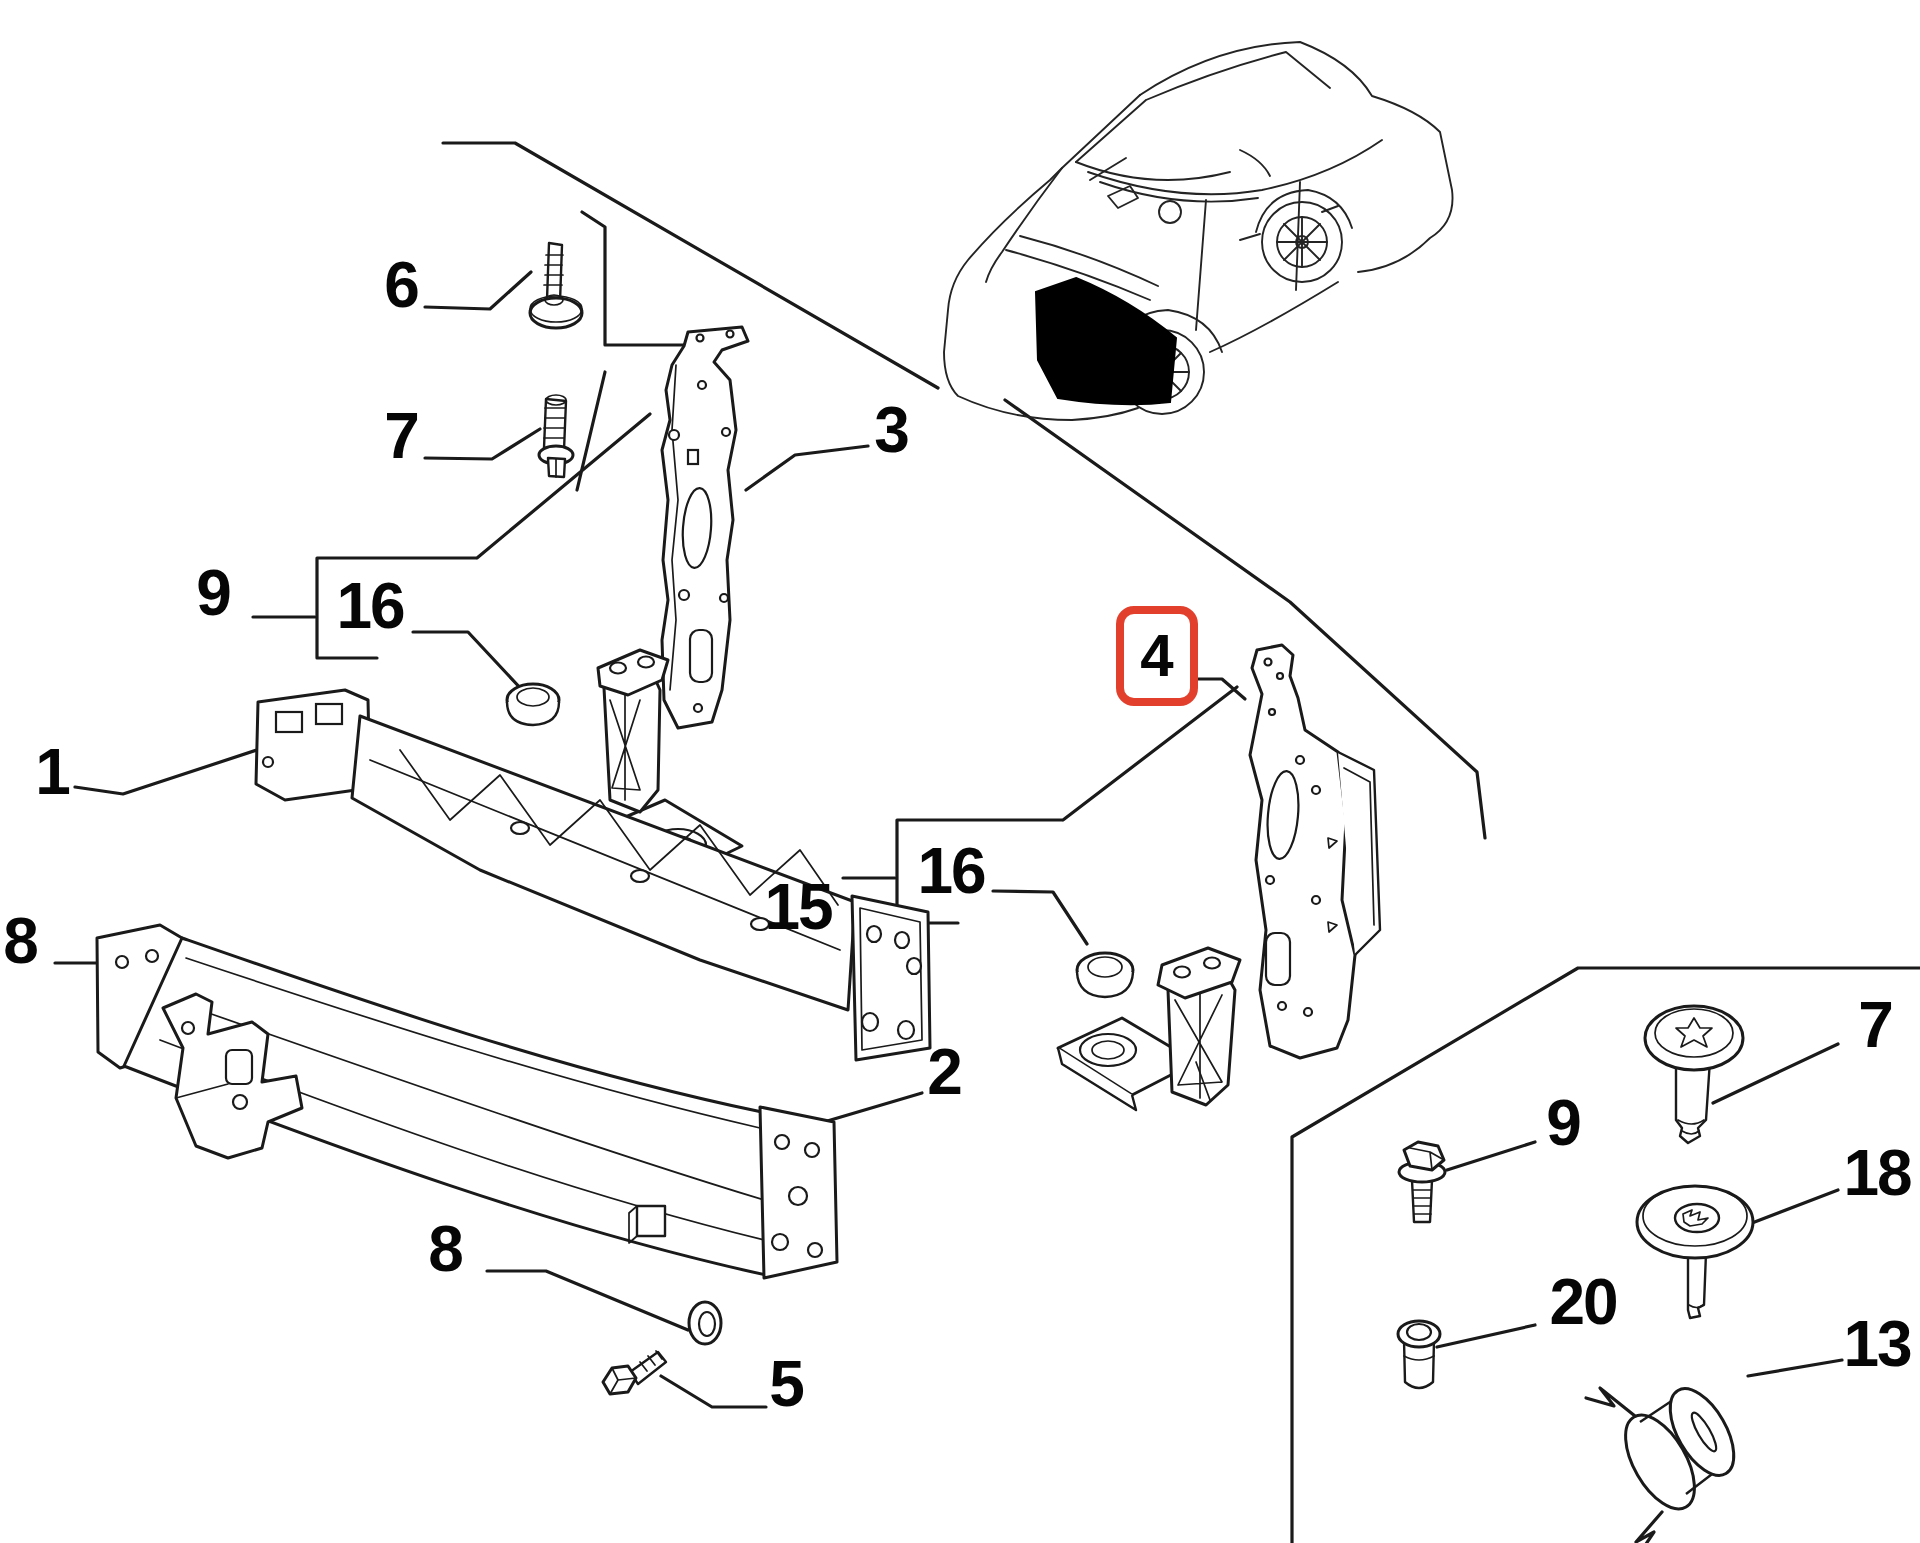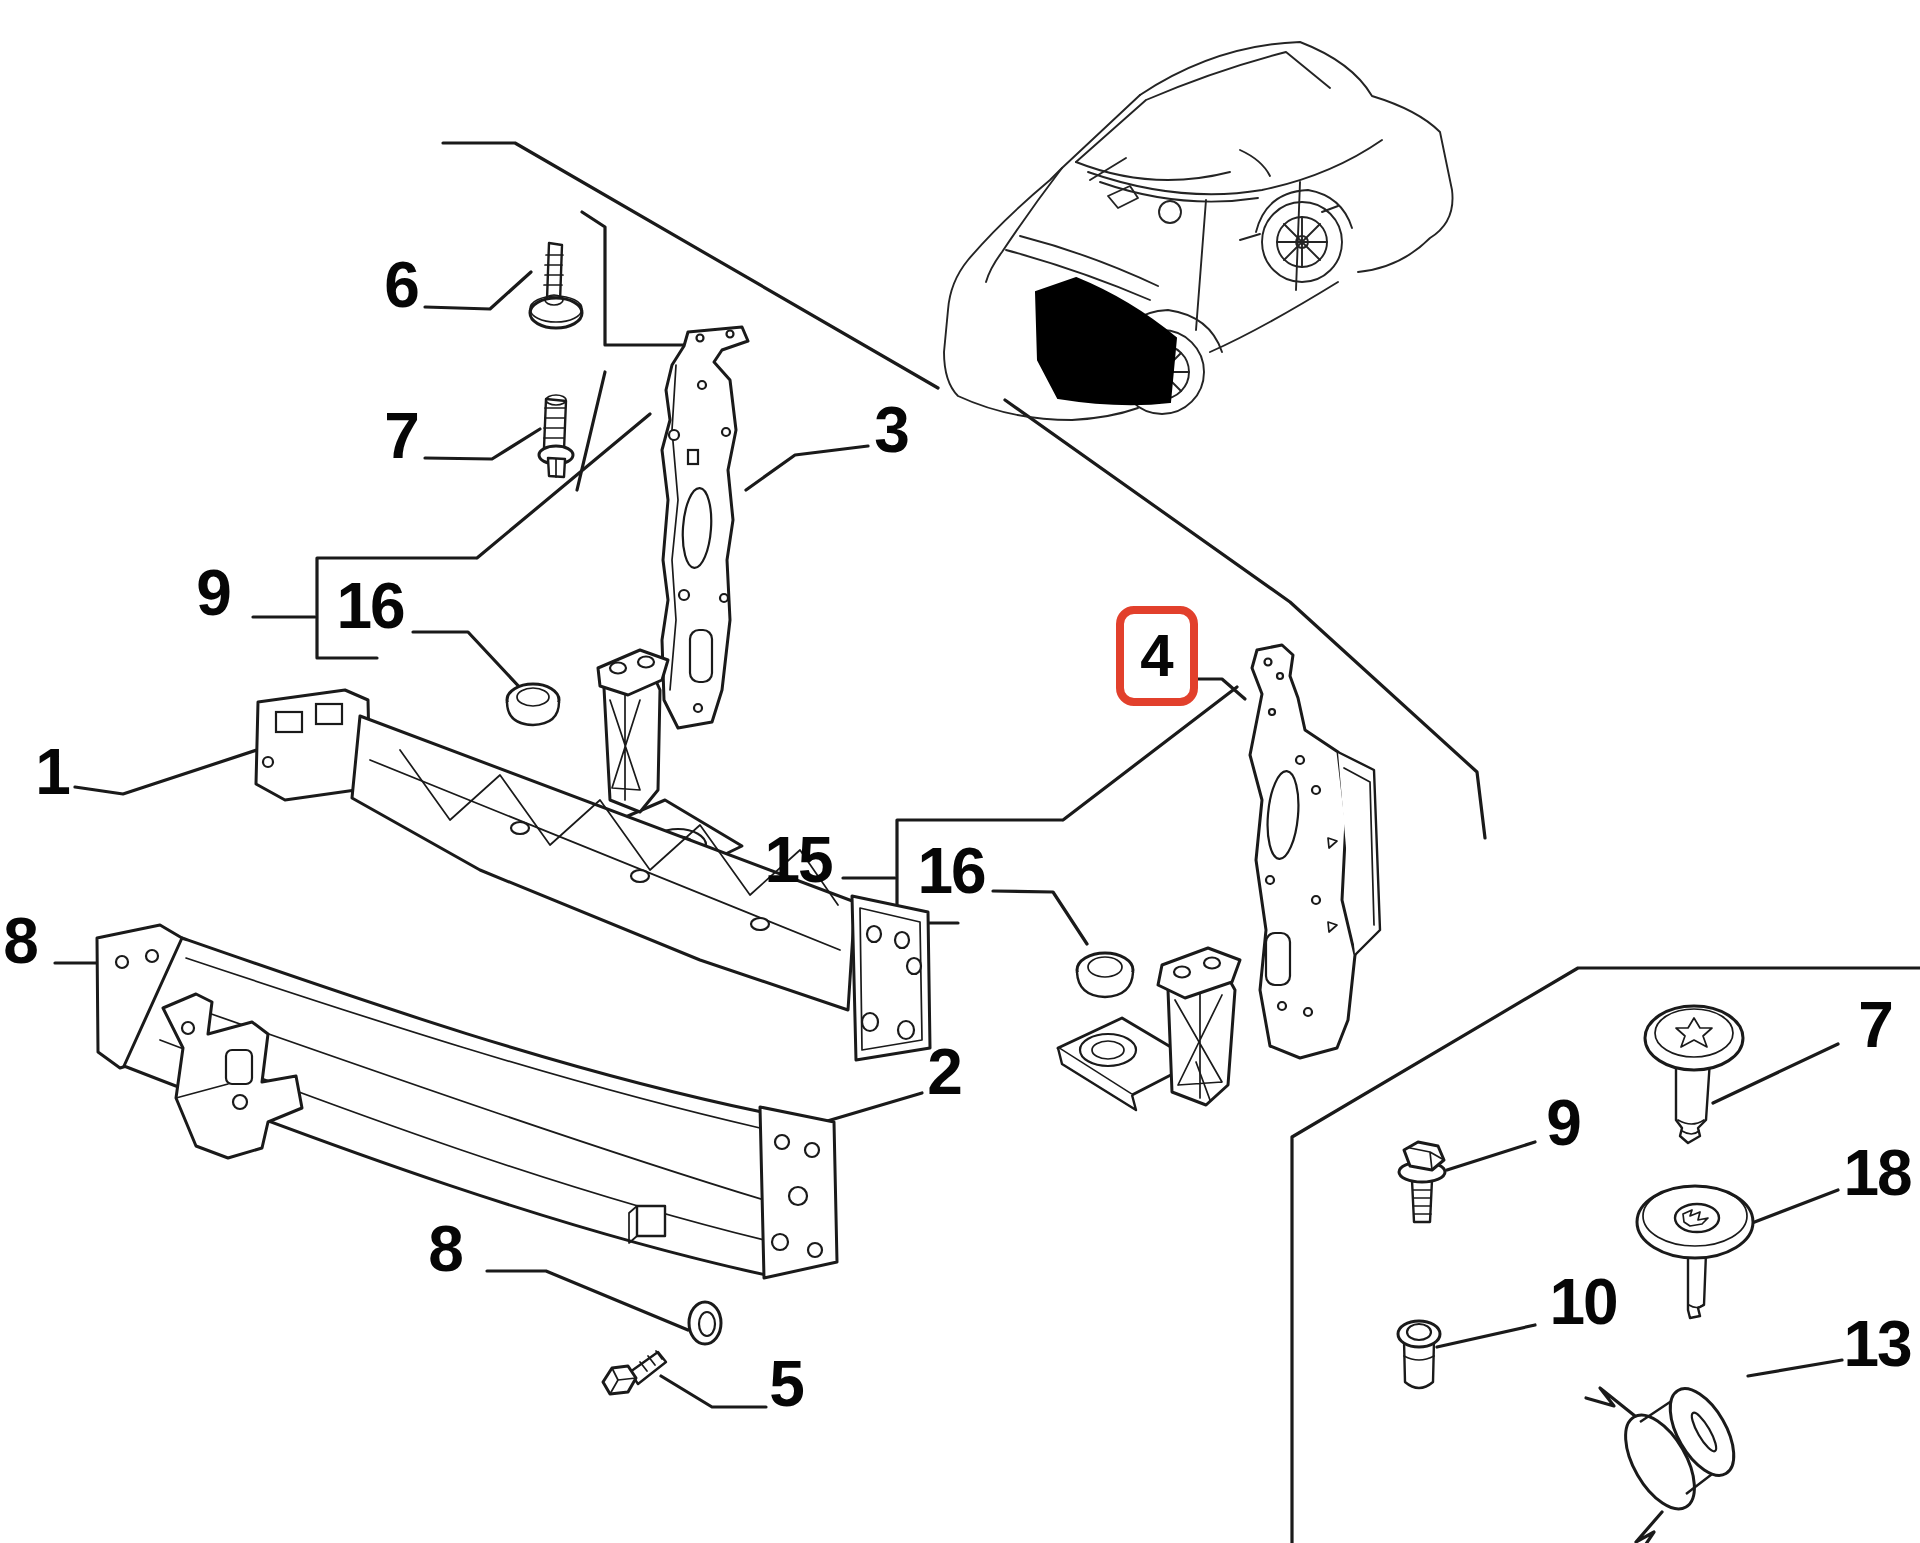--- a/index.html
+++ b/index.html
@@ -323,23 +323,23 @@
 
 <div class="callout-box" style="left:1157px;top:656px">
   <span class="num">4</span>
 </div>
 
 <div class="callout" style="left:786px;top:1384px">5</div>
 <div class="callout" style="left:401px;top:285px">6</div>
 <div class="callout" style="left:401px;top:436px">7</div>
 <div class="callout" style="left:20px;top:941px">8</div>
 <div class="callout" style="left:1563px;top:1123px">9</div>
-<div class="callout" style="left:1583px;top:1302px">10</div>
+<div class="callout" style="left:1583px;top:1302px">20</div>
 <div class="callout" style="left:1875px;top:1025px">7</div>
 <div class="callout" style="left:1877px;top:1173px">18</div>
 <div class="callout" style="left:1877px;top:1344px">13</div>
 <div class="callout" style="left:213px;top:593px">9</div>
-<div class="callout" style="left:798px;top:860px">15</div>
+<div class="callout" style="left:798px;top:907px">15</div>
 <div class="callout" style="left:370px;top:606px">16</div>
 <div class="callout" style="left:951px;top:871px">16</div>
 <div class="callout" style="left:445px;top:1249px">8</div>
 
 </div>
 
 </body></html>

